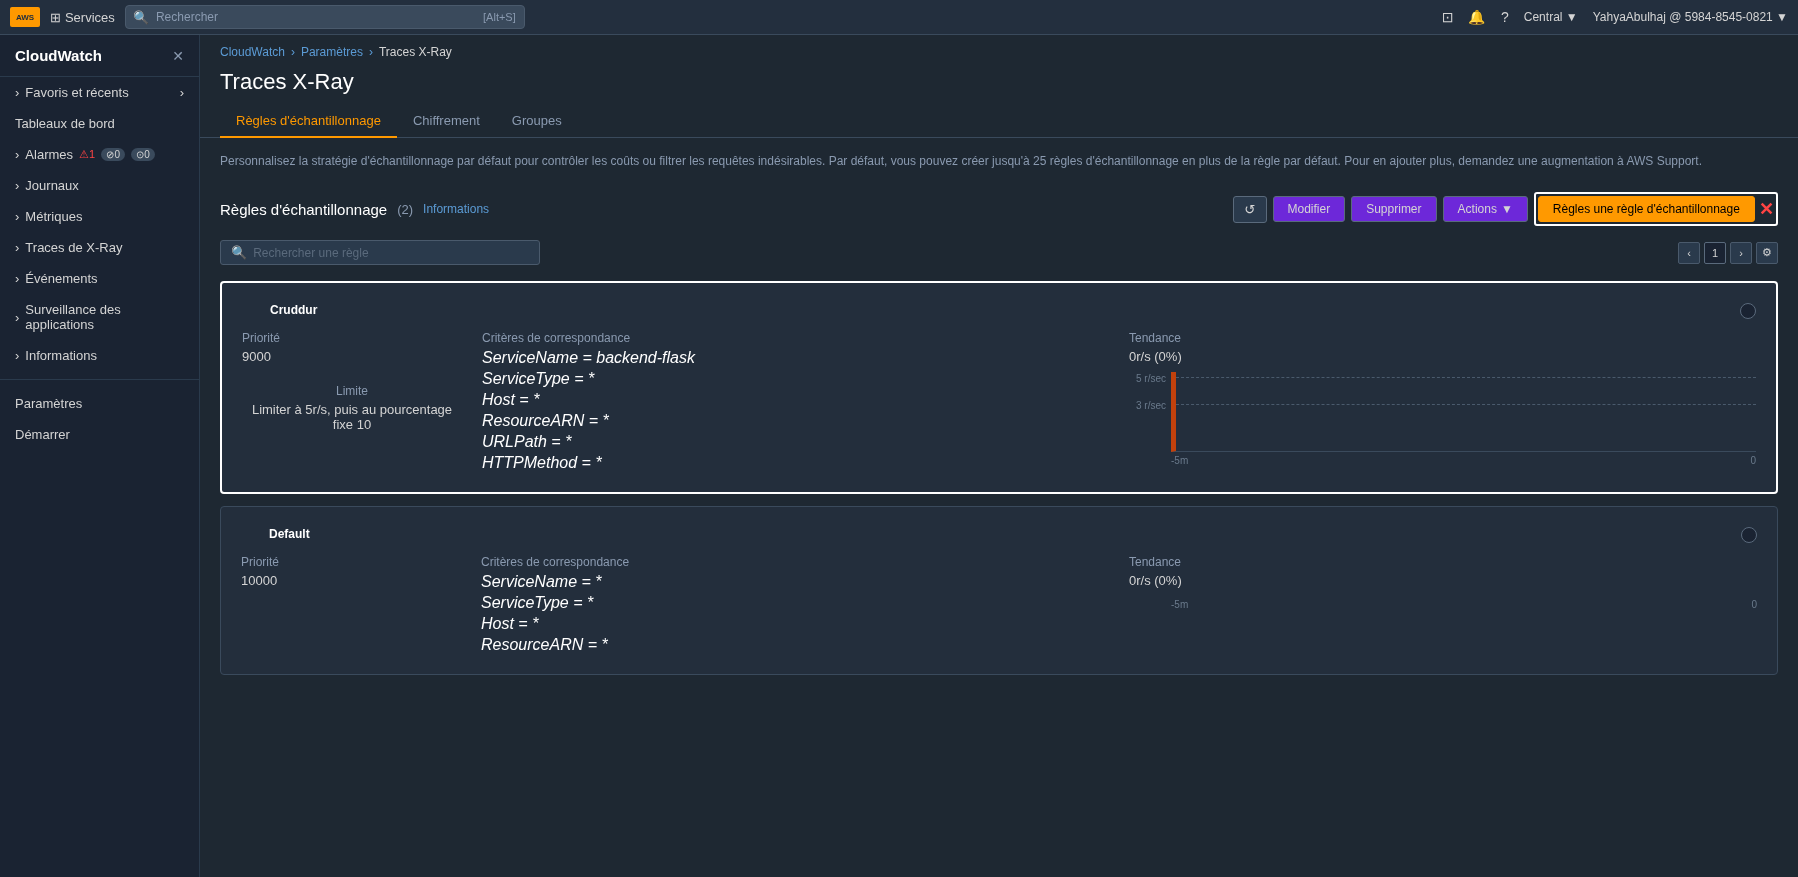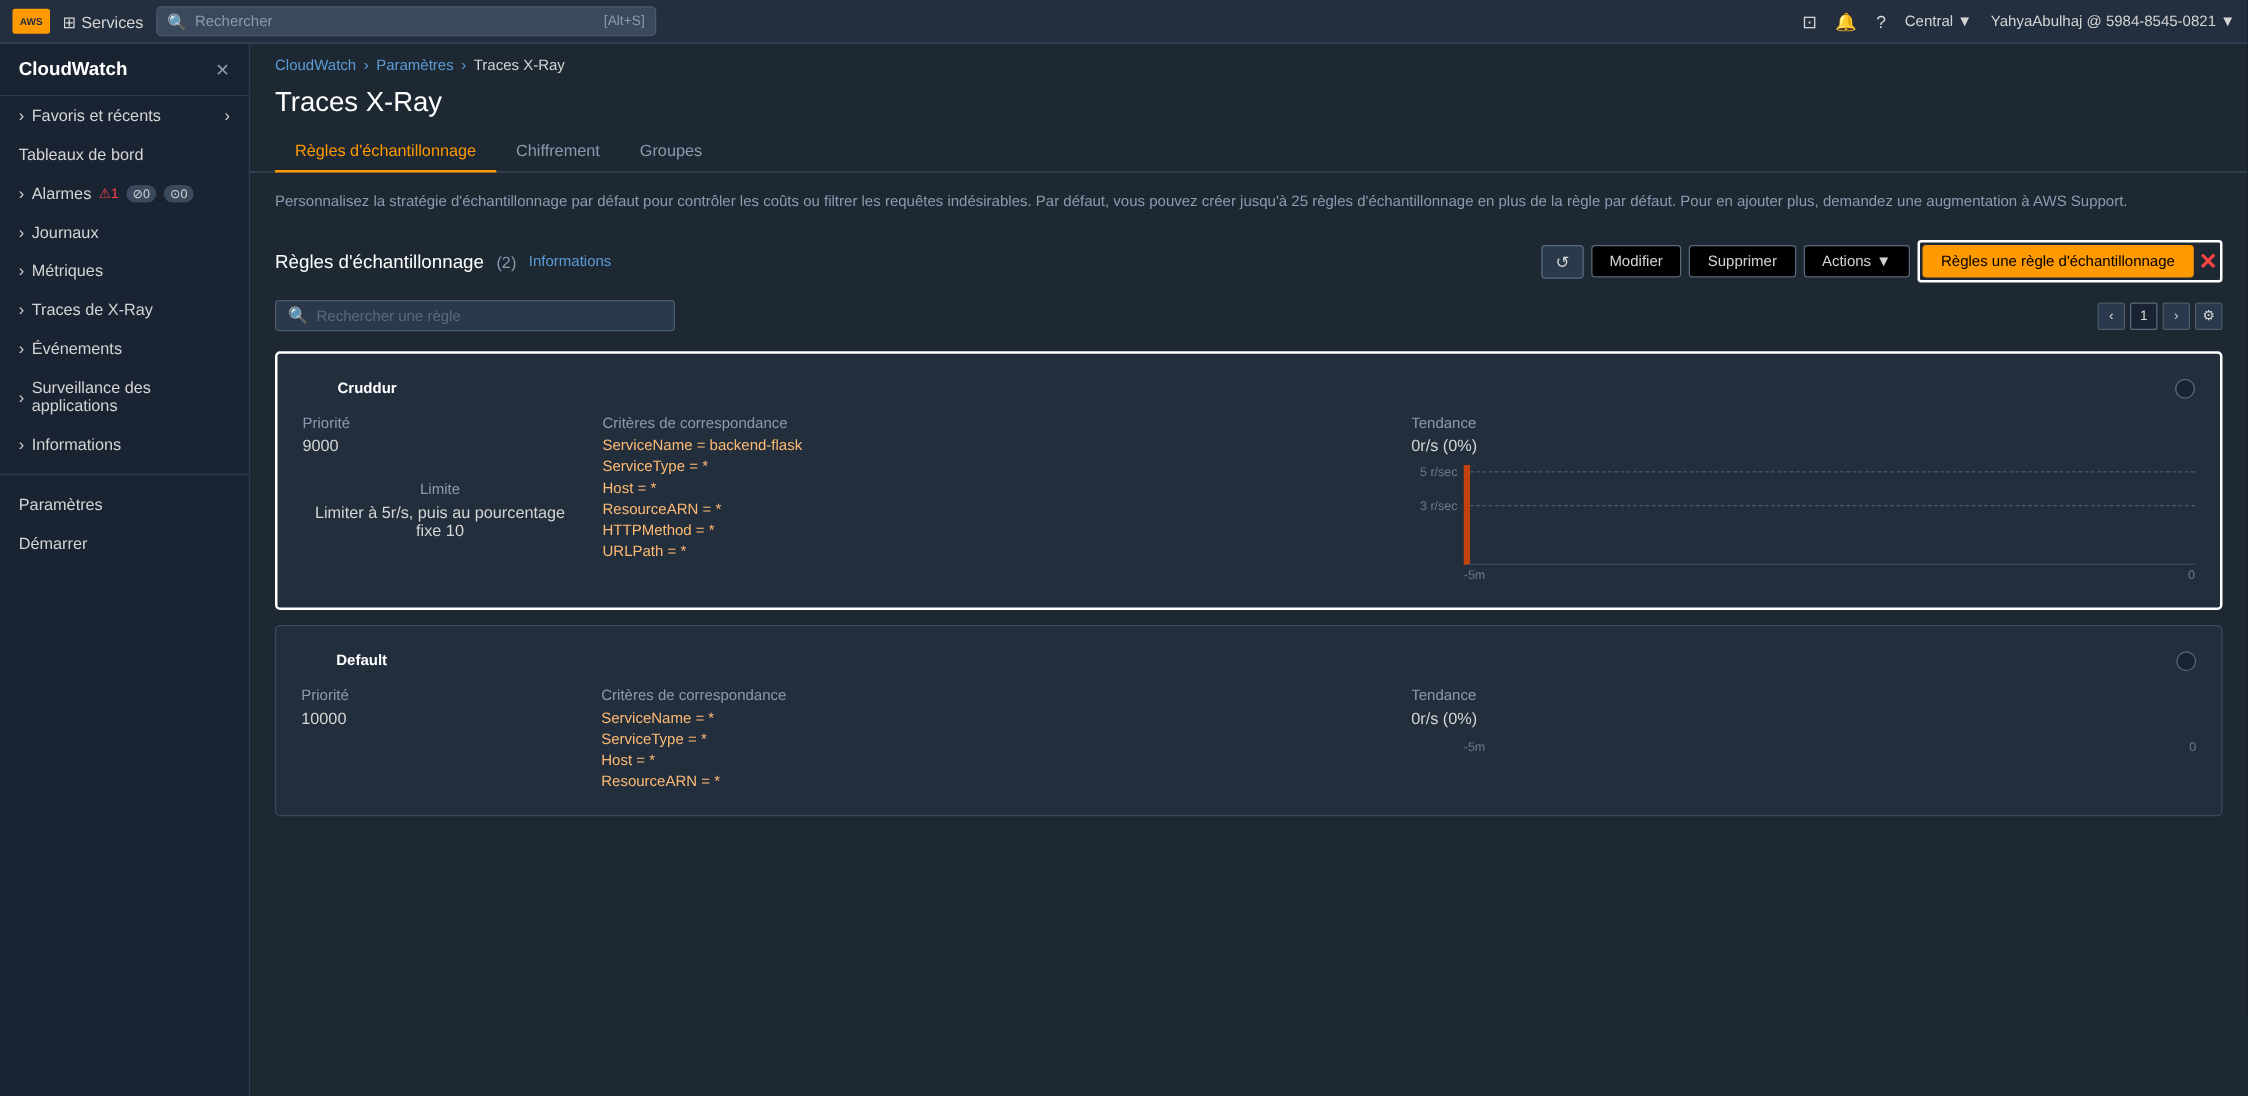--- a/index.html
+++ b/index.html
@@ -196,21 +196,21 @@
     .rules-actions {
       margin-left: auto;
       display: flex;
       align-items: center;
       gap: 6px;
     }
     .btn {
       padding: 5px 14px;
       border-radius: 3px;
       border: 1px solid #5a6a7c;
-      background: #000000;
+      background: #6d28d9;
       color: #d4d4d4;
       font-size: 12px;
       cursor: pointer;
     }
     .btn-icon {
       padding: 5px 10px;
       border-radius: 3px;
       border: 1px solid #5a6a7c;
       background: #2a3a4c;
       color: #d4d4d4;
@@ -308,22 +308,23 @@
     .rule-field-value {
       color: #d4d4d4;
       font-size: 13px;
     }
     .rule-criteria {
       display: flex;
       flex-direction: column;
       gap: 3px;
     }
     .rule-criteria-item {
-      color: #fdba74;
-      font-size: 12px;
+      color: #ffffff;
+      font-size: 16px;
+      font-style: italic;
     }
     .rule-radio {
       position: absolute;
       top: 20px;
       right: 20px;
       width: 16px;
       height: 16px;
       border-radius: 50%;
       border: 1px solid #5a6a7c;
       background: #1a2332;
@@ -584,22 +585,22 @@
             </div>
           </div>
 
           <div>
             <div class="rule-field-label">Critères de correspondance</div>
             <div class="rule-criteria">
               <div class="rule-criteria-item">ServiceName = backend-flask</div>
               <div class="rule-criteria-item">ServiceType = *</div>
               <div class="rule-criteria-item">Host = *</div>
               <div class="rule-criteria-item">ResourceARN = *</div>
+              <div class="rule-criteria-item">URLPath = *</div>
               <div class="rule-criteria-item">HTTPMethod = *</div>
-              <div class="rule-criteria-item">URLPath = *</div>
             </div>
           </div>
 
           <div class="trend-area">
             <div class="rule-field-label">Tendance</div>
             <div class="trend-value">0r/s (0%)</div>
             <div class="trend-chart-wrap">
               <div class="trend-chart">
                 <span class="trend-text-5">5 r/sec</span>
                 <span class="trend-text-3">3 r/sec</span>

